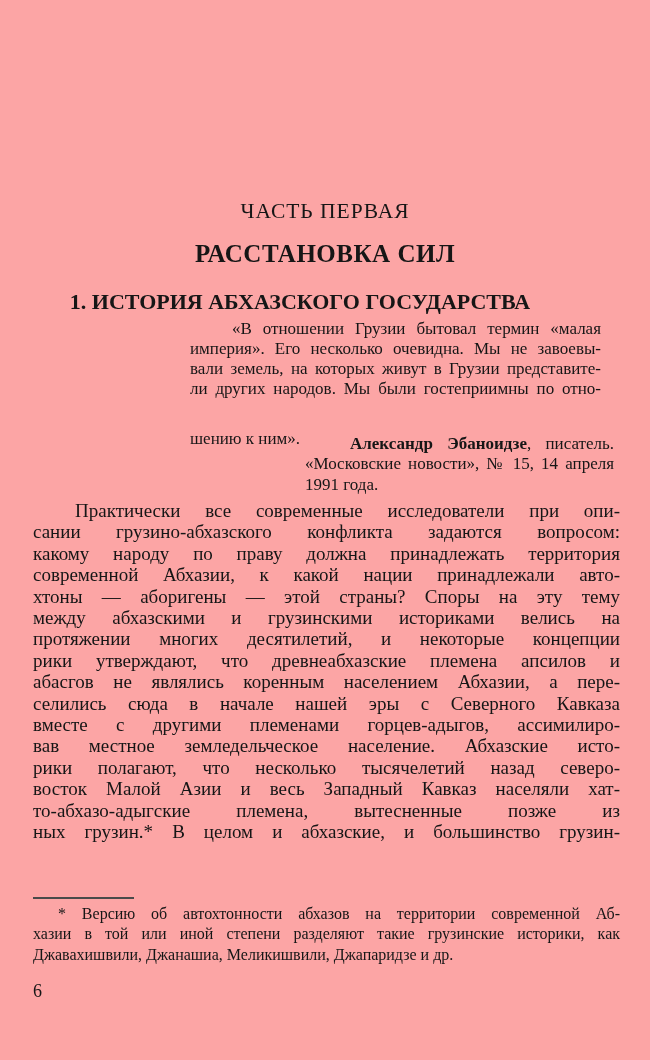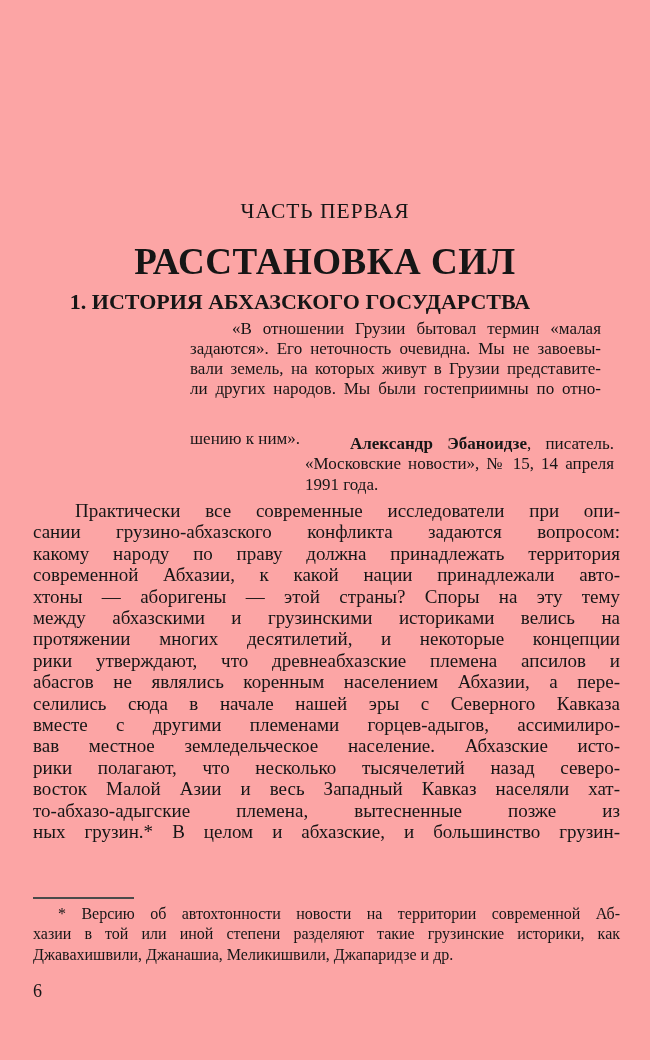--- a/index.html
+++ b/index.html
@@ -21,21 +21,21 @@
   .part-title {
     top: 199px; left: 0; width: 650px;
     text-align: center;
     font-size: 21.5px;
     letter-spacing: 1px;
     white-space: nowrap;
   }
   .main-title {
     top: 240px; left: 0; width: 650px;
     text-align: center;
-    font-size: 37px;
+    font-size: 25px;
     font-weight: bold;
     letter-spacing: 0.5px;
     white-space: nowrap;
   }
   .section-title {
     top: 289px; left: 0; width: 600px;
     text-align: center;
     font-size: 22px;
     font-weight: bold;
     white-space: nowrap;
@@ -93,21 +93,21 @@
 <div class="page">
 
   <div class="abs part-title">ЧАСТЬ ПЕРВАЯ</div>
 
   <div class="abs main-title">РАССТАНОВКА СИЛ</div>
 
   <div class="abs section-title">1. ИСТОРИЯ АБХАЗСКОГО ГОСУДАРСТВА</div>
 
   <div class="abs epigraph">
       <div class="line">«В отношении Грузии бытовал термин «малая</div>
-      <div class="line">задаются». Его неточность очевидна. Мы не завоевы-</div>
+      <div class="line">империя». Его несколько очевидна. Мы не завоевы-</div>
       <div class="line">вали земель, на которых живут в Грузии представите-</div>
       <div class="line">ли других народов. Мы были гостеприимны по отно-</div>
       <div class="line">шению к ним».</div>
     </div>
 
   <div class="abs attribution">
     <div class="line attr-line1"><b>Александр Эбаноидзе</b><span>, писатель.</span></div>
     <div class="attr-rest-lines">
         <div class="line">«Московские новости», № 15, 14 апреля</div>
         <div class="line">1991 года.</div>
@@ -129,20 +129,20 @@
       <div class="line">вав местное земледельческое население. Абхазские исто-</div>
       <div class="line">рики полагают, что несколько тысячелетий назад северо-</div>
       <div class="line">восток Малой Азии и весь Западный Кавказ населяли хат-</div>
       <div class="line">то-абхазо-адыгские племена, вытесненные позже из</div>
       <div class="line">ных грузин.* В целом и абхазские, и большинство грузин-</div>
     </div>
 
   <div class="abs footnote-rule"></div>
 
   <div class="abs footnote">
-      <div class="line">* Версию об автохтонности новости на территории современной Аб-</div>
+      <div class="line">* Версию об автохтонности абхазов на территории современной Аб-</div>
       <div class="line">хазии в той или иной степени разделяют такие грузинские историки, как</div>
       <div class="line">Джавахишвили, Джанашиа, Меликишвили, Джапаридзе и др.</div>
     </div>
 
   <div class="abs page-number">6</div>
 
 </div>
 
 </body></html>

